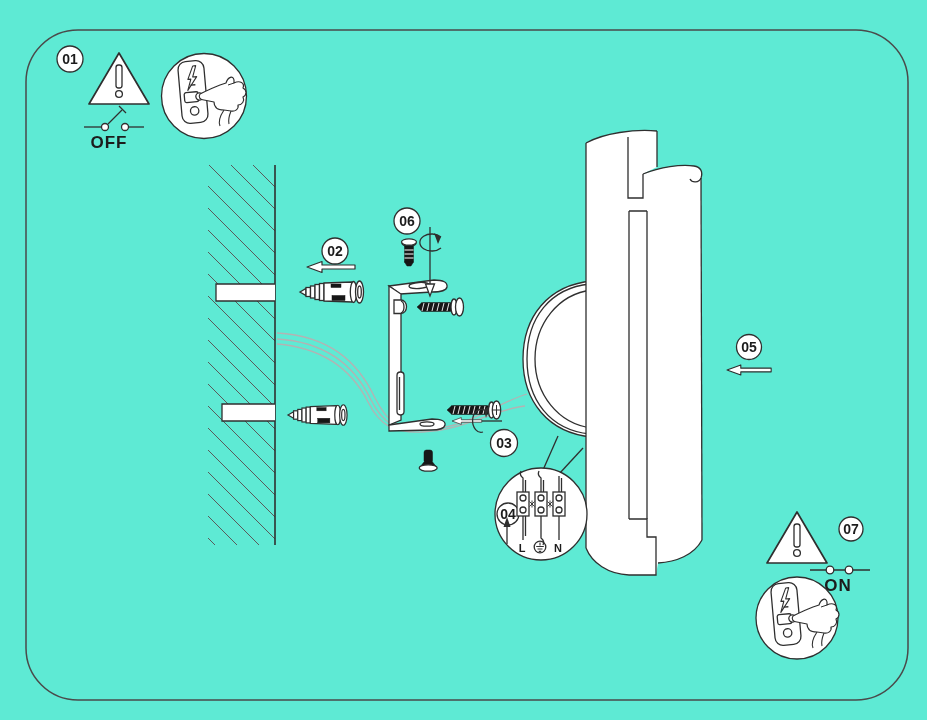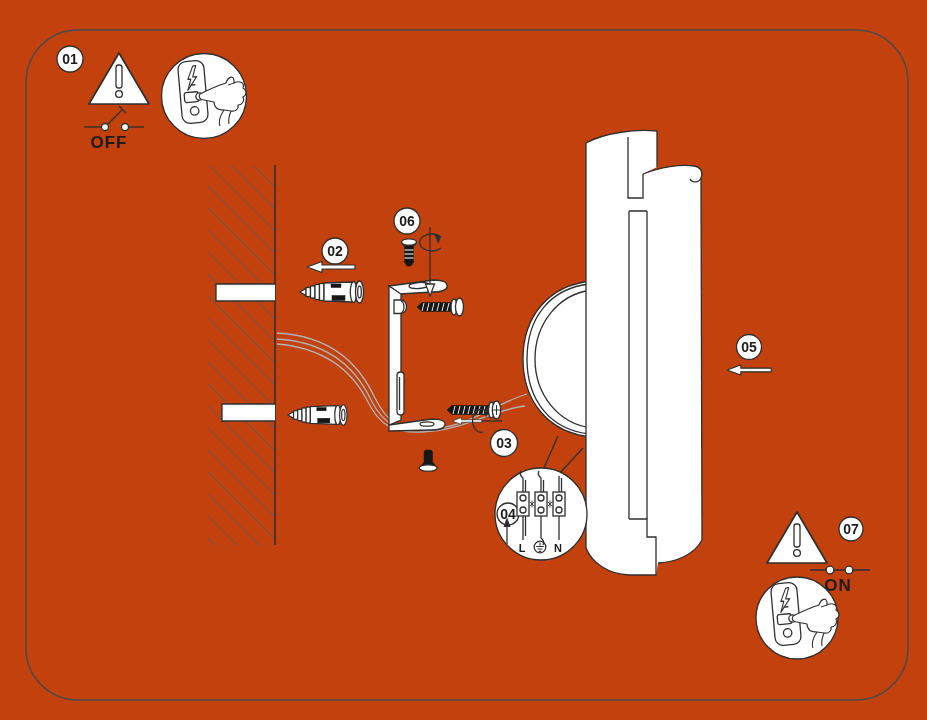--- a/index.html
+++ b/index.html
@@ -1,16 +1,16 @@
 <!DOCTYPE html>
 <html><head>
 <meta charset="utf-8">
 <style>
   html,body{margin:0;padding:0;background:#fff;}
-  .stage{position:relative;width:927px;height:720px;background:#c2410c;
+  .stage{position:relative;width:927px;height:720px;background:#5eead4;
          font-family:"Liberation Sans", sans-serif;}
   svg{display:block;}
   text{font-family:"Liberation Sans", sans-serif;fill:#1c1c1c;}
   .badge-num{font-size:14px;font-weight:bold;}
   .pwr{font-size:17px;font-weight:bold;letter-spacing:1px;}
   .term{font-size:11px;font-weight:bold;}
   .ln{stroke:#2f2f2f;fill:none;stroke-width:1.3;}
   .lnw{stroke:#2f2f2f;fill:#ffffff;stroke-width:1.3;}
   .blk{fill:#171717;stroke:#171717;stroke-width:.5;}
 </style>

